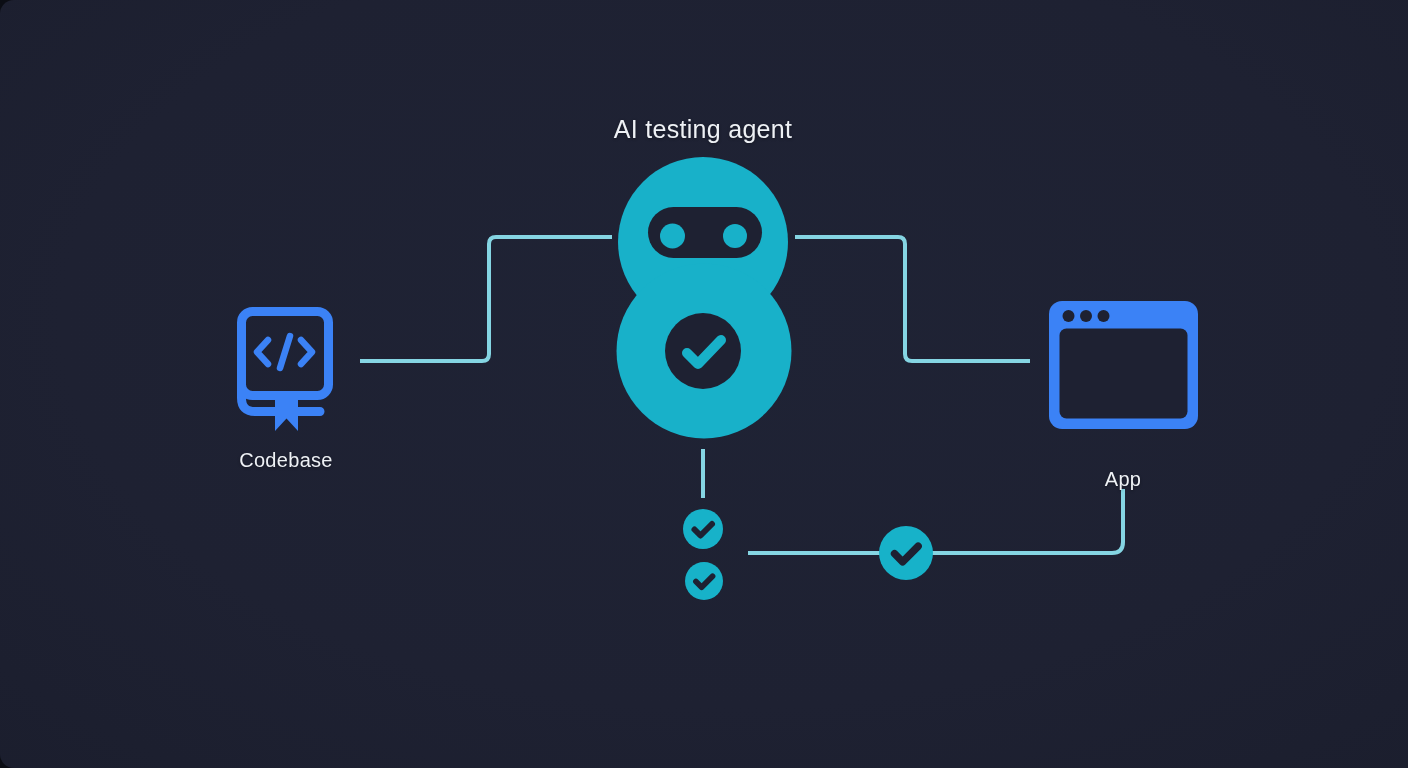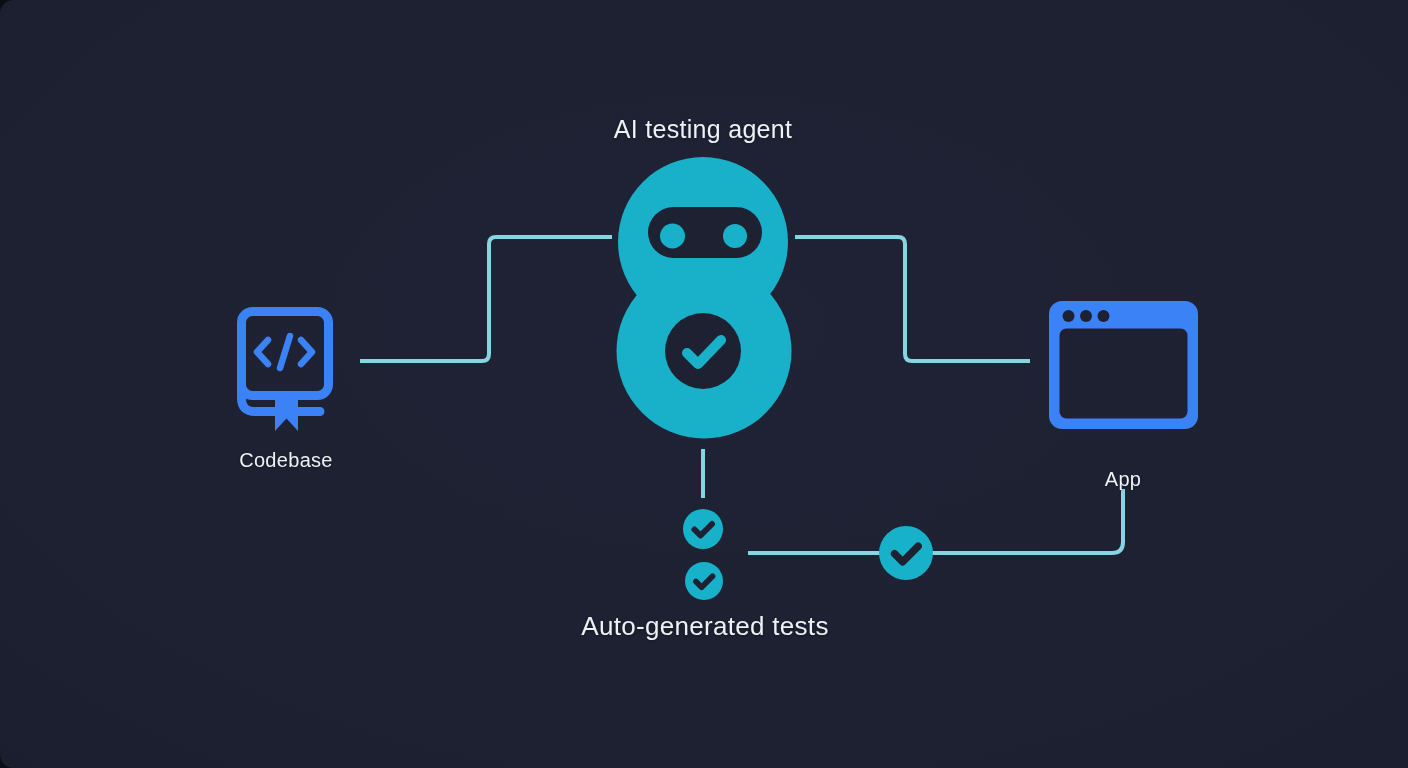--- a/index.html
+++ b/index.html
@@ -85,15 +85,14 @@
   <svg style="left:685px;top:562px;" width="38" height="38" viewBox="0 0 40 40">
     <circle cx="20" cy="20" r="20" fill="#17b2c9"></circle>
     <path d="M 11.5 20.5 L 17.5 26.5 L 29 15" stroke="#1e2132" stroke-width="6" stroke-linecap="round" stroke-linejoin="round" fill="none"></path>
   </svg>
 
   <svg style="left:879px;top:526px;" width="54" height="54" viewBox="0 0 40 40">
     <circle cx="20" cy="20" r="20" fill="#17b2c9"></circle>
     <path d="M 11.5 20.5 L 17.5 26.5 L 29 15" stroke="#1e2132" stroke-width="5.5" stroke-linecap="round" stroke-linejoin="round" fill="none"></path>
   </svg>
 
-  <div class="node-label" style="left:705px;top:611px;font-size:26px;">Auto-generated tests</div>
 
 </div>
 
 </body></html>

